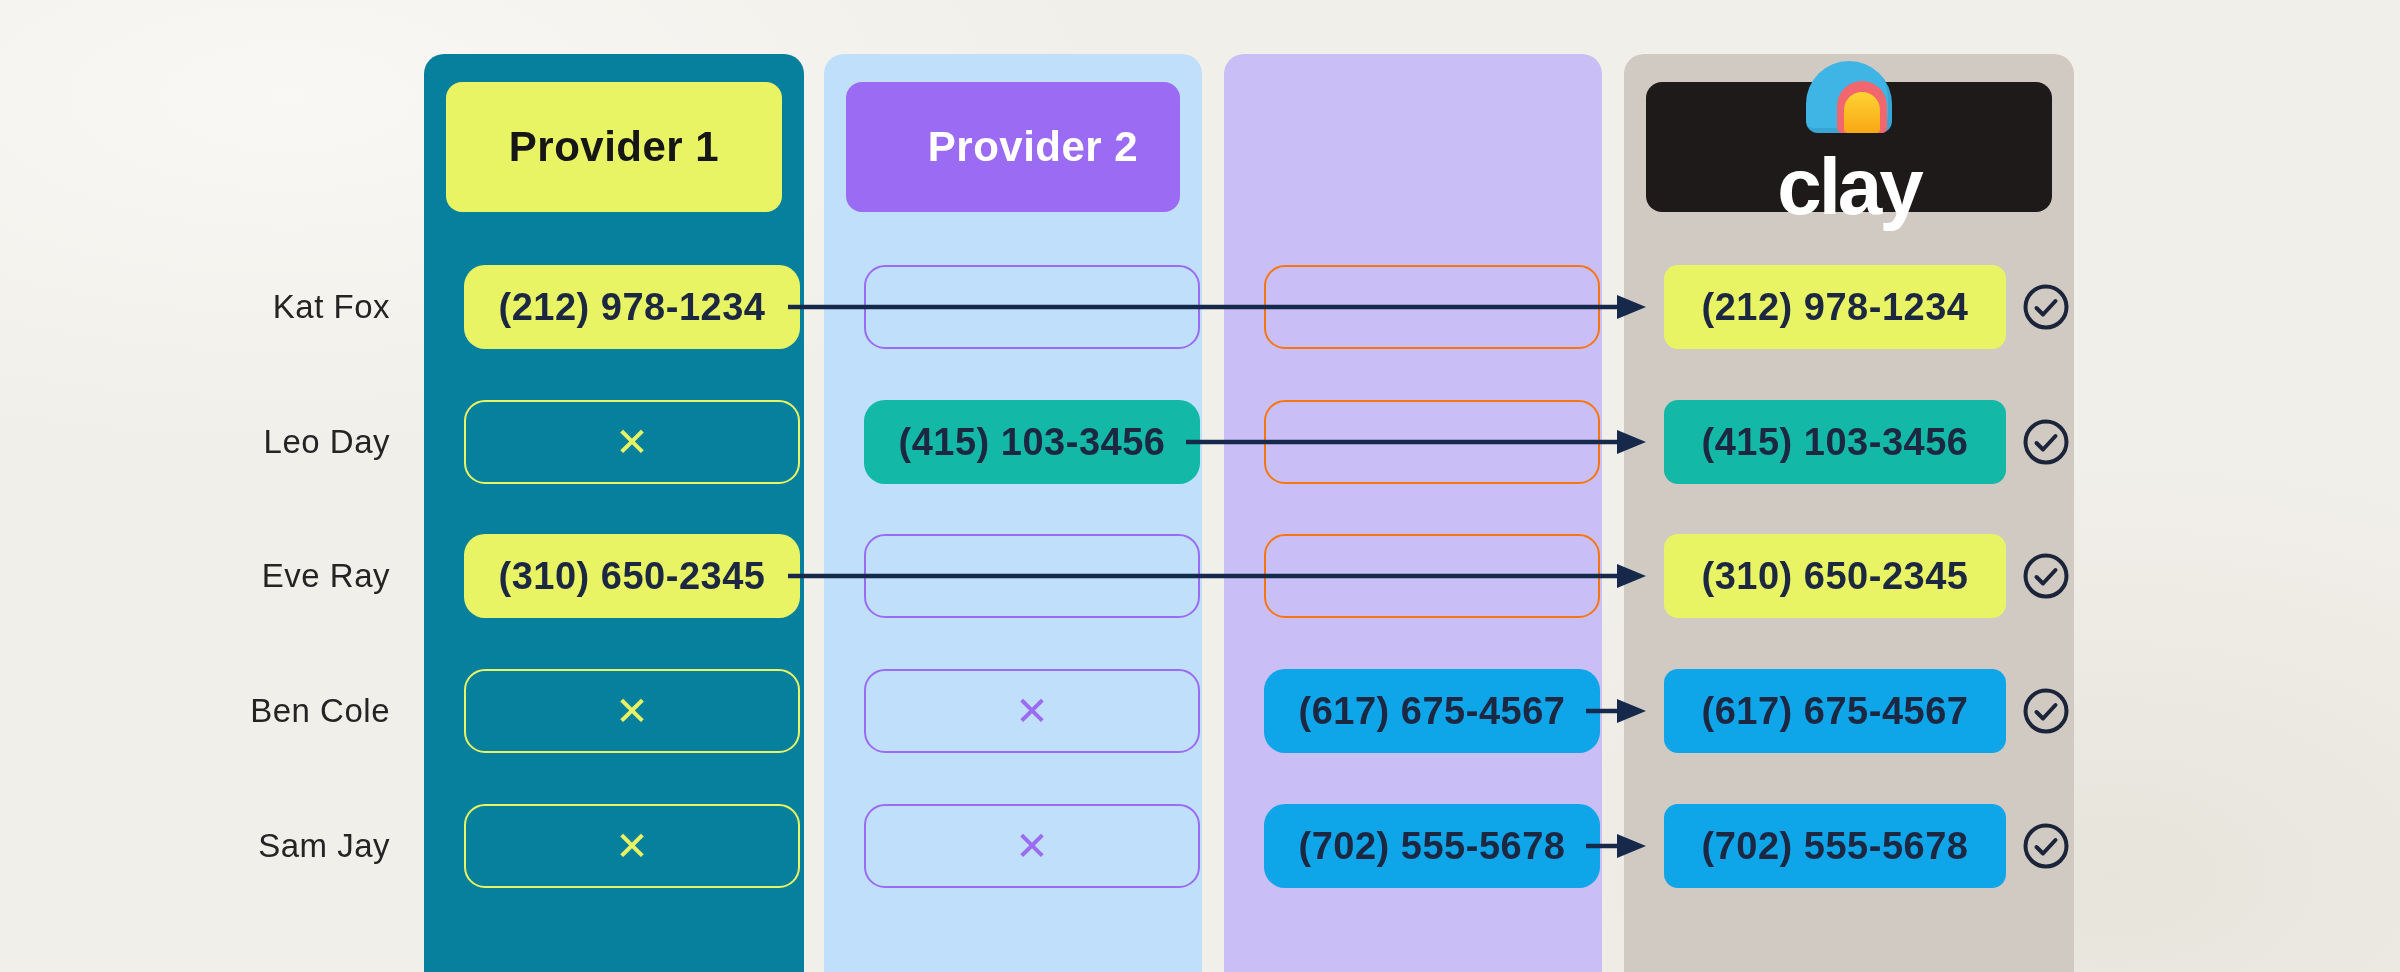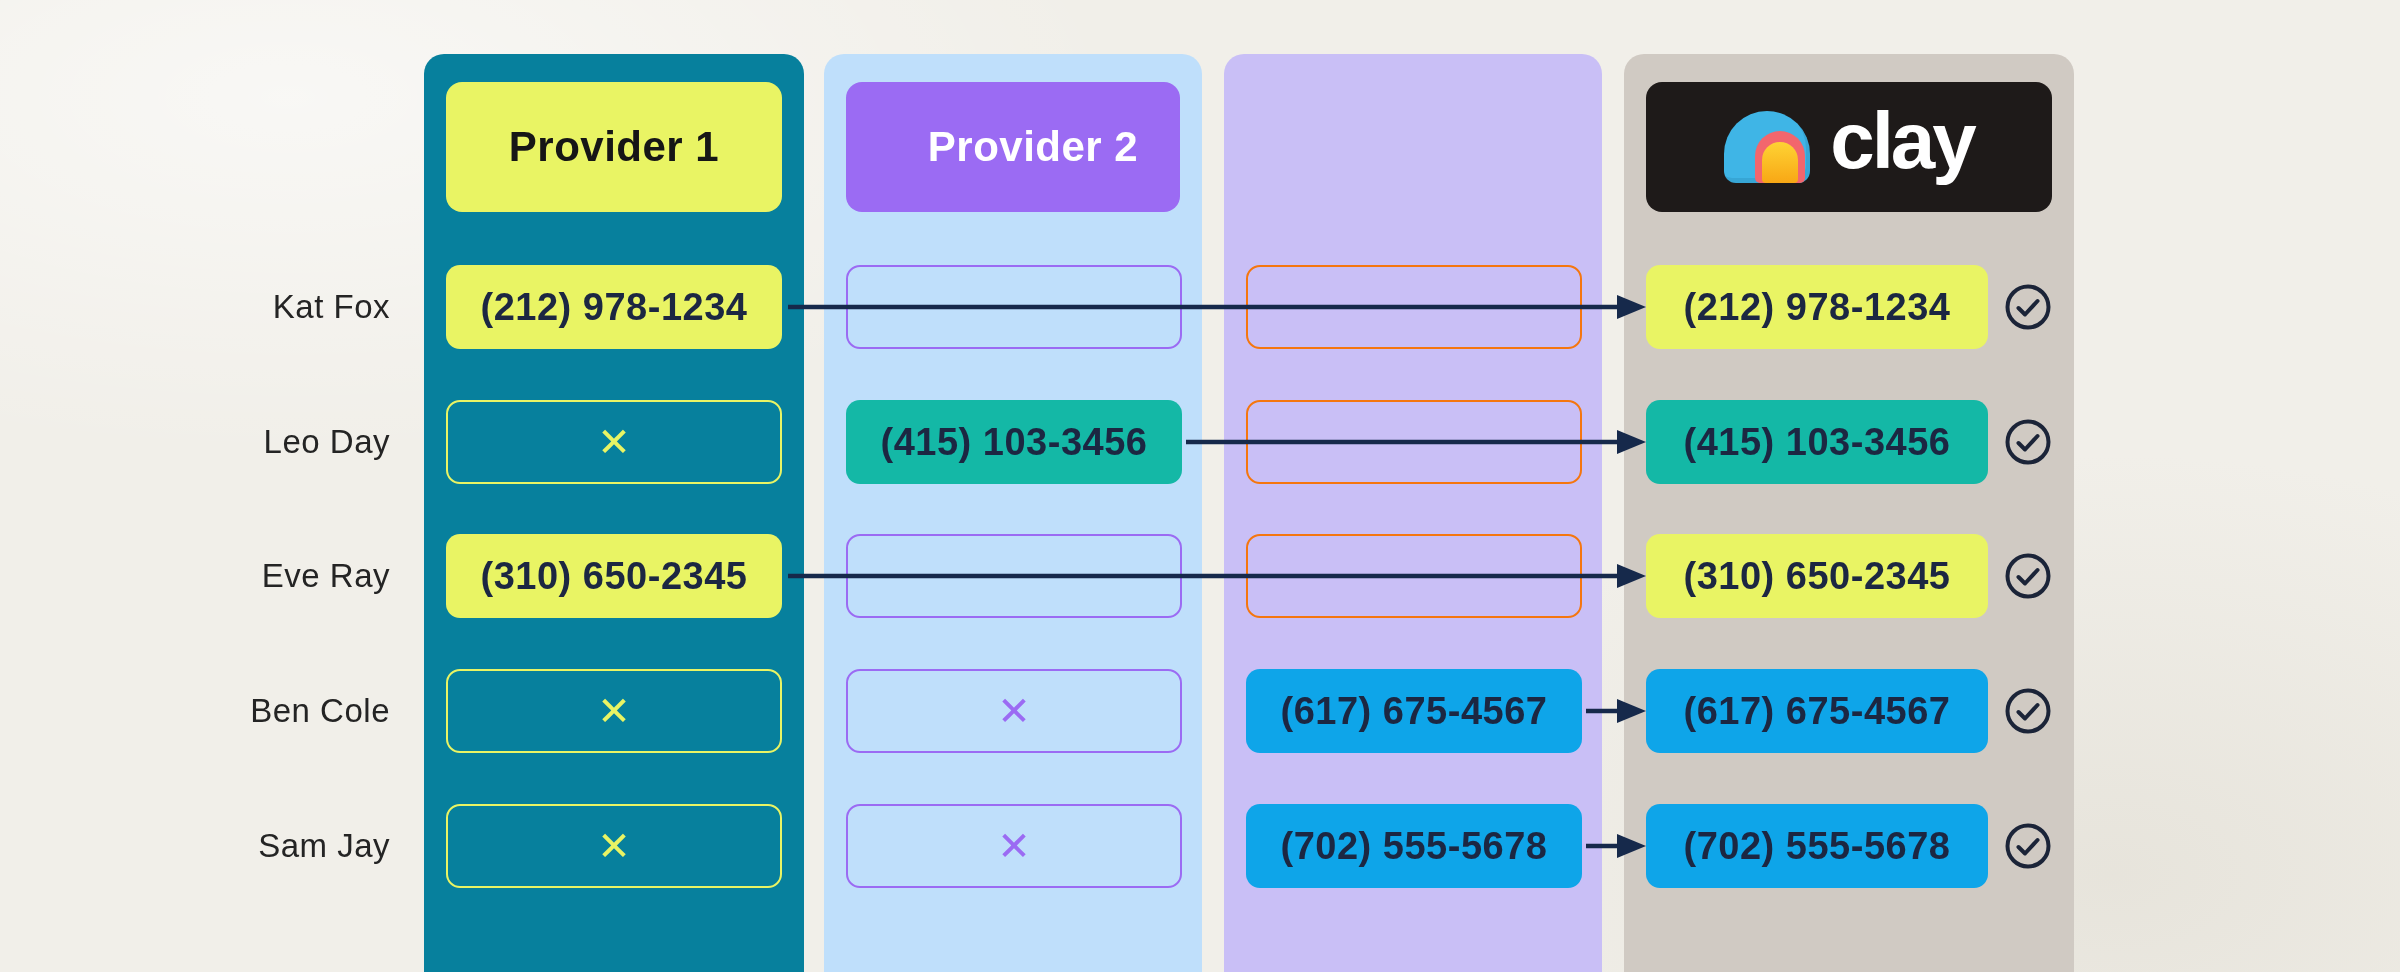--- a/index.html
+++ b/index.html
@@ -36,21 +36,21 @@
     display:flex;align-items:center;justify-content:center;
     font-size:42px;font-weight:700;letter-spacing:.5px;
   }
   .col-p1 .header{background:#e9f464;color:#161616;}
   .col-p2 .header{background:#9b6bf3;color:#ffffff;padding-left:40px;}
   .col-p3 .header{background:#f5760e;color:#ffffff;}
   .col-clay .header{background:#1e1a19;}
 
   
   .slot{
-    position:absolute;left:22px;width:336px;height:84px;border-radius:14px;
+    position:absolute;left:40px;width:336px;height:84px;border-radius:21px;
     display:flex;align-items:center;justify-content:center;box-sizing:border-box;
   }
   .t1{top:211px}.t2{top:346px}.t3{top:480px}.t4{top:615px}.t5{top:750px}
 
   .phone{font-size:38px;font-weight:700;letter-spacing:.5px;color:#1c2742;white-space:nowrap;}
   .fill-yellow{background:#e9f464;}
   .fill-lav{background:#14b8a6;}
   .fill-orange{background:#0ea5e9;}
   .empty-p2{border:2.5px solid #9b6bf3;}
   .empty-p3{border:2.5px solid #f5760e;}
@@ -60,21 +60,21 @@
   .xbox-p1 .xmark{color:#e9f464;}
   .xbox-p2 .xmark{color:#9b6bf3;}
 
   
   .col-clay .slot{width:406px;justify-content:flex-start;}
   .pill{width:342px;height:84px;border-radius:14px;display:flex;align-items:center;justify-content:center;}
   .check{width:48px;height:48px;margin-left:16px;flex:0 0 auto;}
   .check circle,.check path{fill:none;stroke:#1b2438;stroke-width:4;stroke-linecap:round;stroke-linejoin:round;}
 
   
-  .clay-logo{display:flex;align-items:center;gap:20px;}
+  .clay-logo{display:flex;align-items:center;gap:20px;flex-direction:column;}
   .arch{position:relative;width:86px;height:72px;background:#3fb5e6;border-radius:43px 43px 12px 12px;
         box-shadow:inset -4px -5px 0 rgba(0,60,90,.12);}
   .arch-pink{position:absolute;right:5px;bottom:0;width:50px;height:52px;background:#f2666d;
              border-radius:25px 25px 5px 5px;}
   .arch-yellow{position:absolute;right:12px;bottom:0;width:36px;height:41px;
                background:linear-gradient(#fed334,#f8a715);border-radius:18px 18px 4px 4px;}
   .wordmark{font-size:80px;font-weight:700;letter-spacing:-3px;color:#ffffff;line-height:1;transform:translateY(-6px);}
 
   
   .arrows{position:absolute;left:0;top:0;width:2400px;height:972px;pointer-events:none;}

